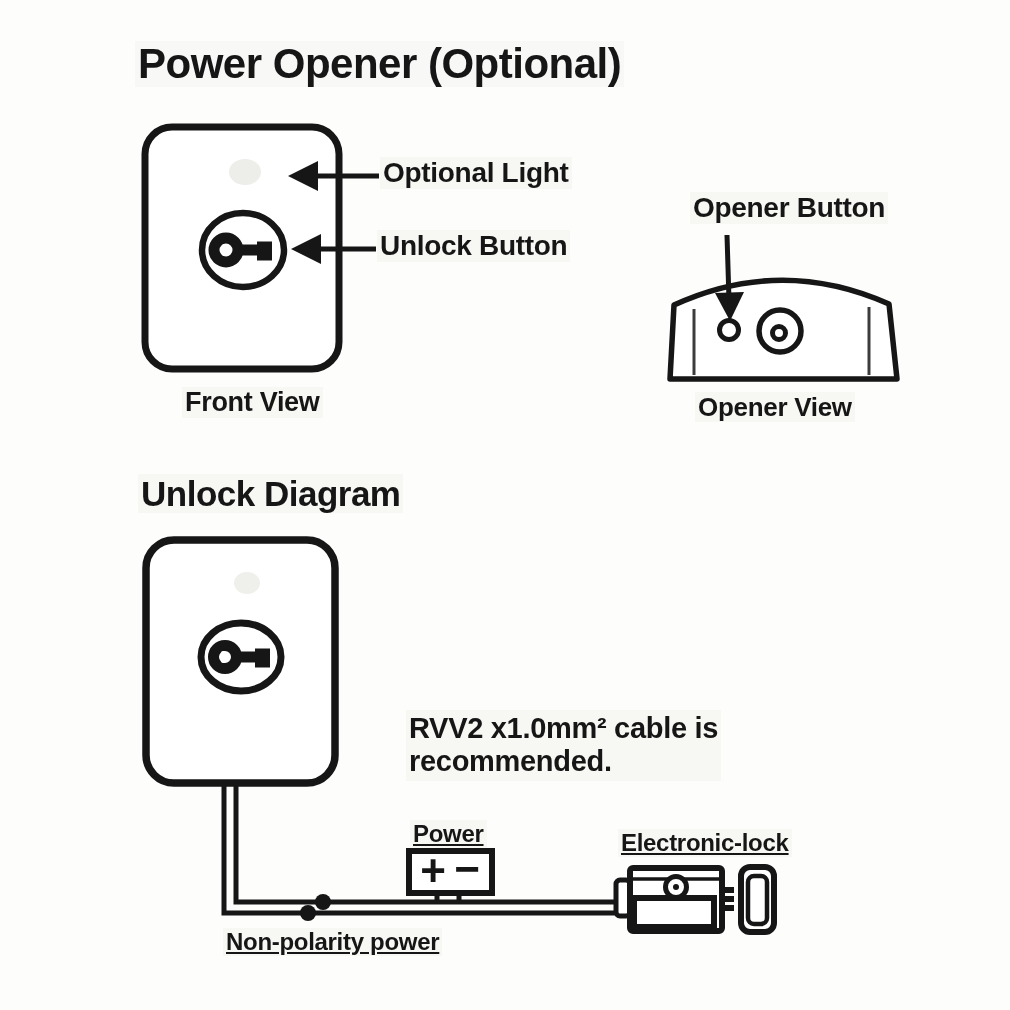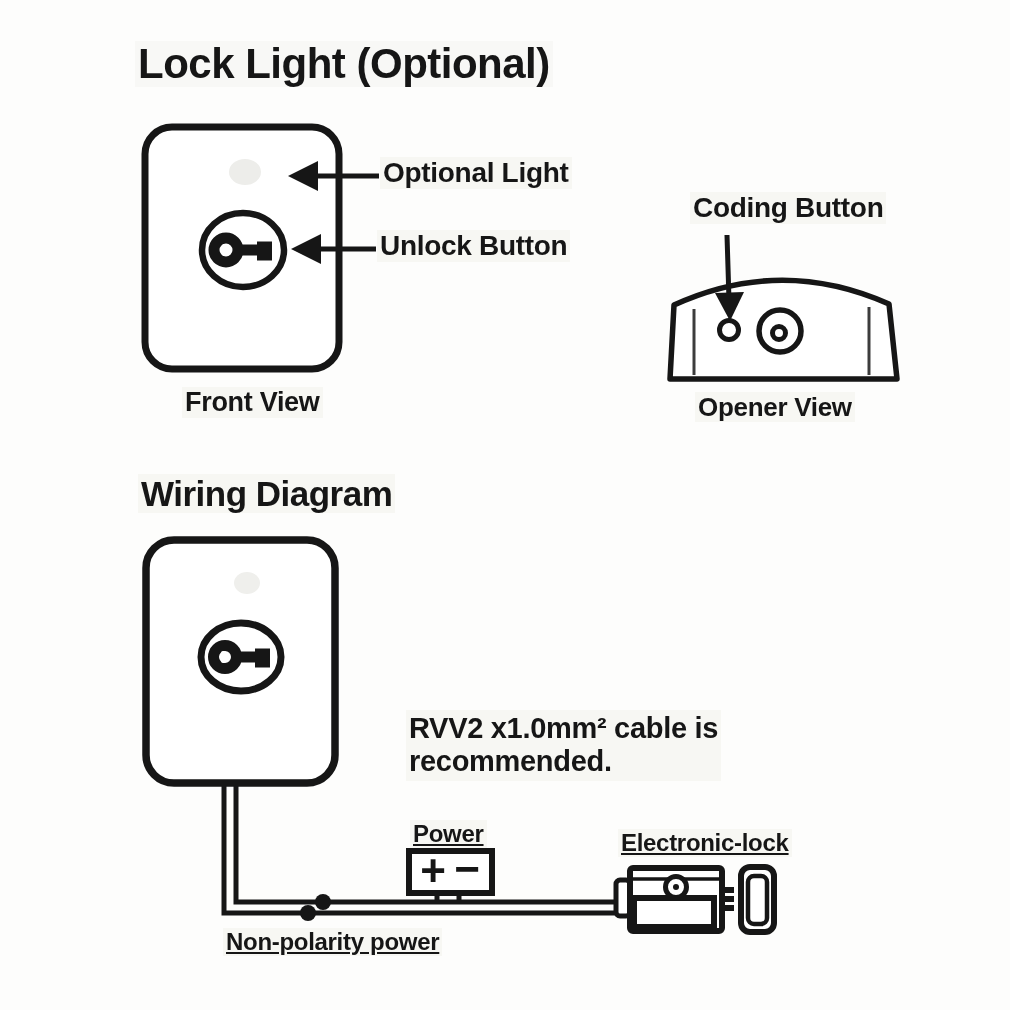--- a/index.html
+++ b/index.html
@@ -104,30 +104,30 @@
     <g>
       <rect x="722" y="887" width="12" height="6" fill="#161616"></rect>
       <rect x="722" y="896" width="12" height="6" fill="#161616"></rect>
       <rect x="722" y="905" width="12" height="6" fill="#161616"></rect>
     </g>
     <rect x="741" y="867" width="33" height="65" rx="9" fill="#ffffff" stroke="#161616" stroke-width="6"></rect>
     <rect x="748" y="876" width="19" height="48" rx="6" fill="#ffffff" stroke="#161616" stroke-width="4.5"></rect>
   </g>
 </svg>
 
-<div class="lbl title" style="left:135px;top:41px;">Lock Light (Optional)</div>
+<div class="lbl title" style="left:135px;top:41px;">Power Opener (Optional)</div>
 
 <div class="lbl callout" style="left:380px;top:157px;">Optional Light</div>
 <div class="lbl callout" style="left:377px;top:230px;">Unlock Button</div>
 <div class="lbl caption" style="left:182px;top:387px;">Front View</div>
 
-<div class="lbl callout" style="left:690px;top:192px;">Coding Button</div>
+<div class="lbl callout" style="left:690px;top:192px;">Opener Button</div>
 <div class="lbl caption-sm" style="left:695px;top:392px;">Opener View</div>
 
-<div class="lbl h2" style="left:138px;top:474px;">Wiring Diagram</div>
+<div class="lbl h2" style="left:138px;top:474px;">Unlock Diagram</div>
 
 <div class="lbl note" style="left:406px;top:710px;">
   <span>RVV2 x1.0mm² cable is</span>
   <span>recommended.</span>
 </div>
 
 <div class="lbl small-lbl" style="left:410px;top:820px;">Power</div>
 <div class="lbl small-lbl" style="left:618px;top:829px;text-align:right;">Electronic-lock</div>
 <div class="lbl small-lbl" style="left:223px;top:928px;">Non-polarity power</div>
 

